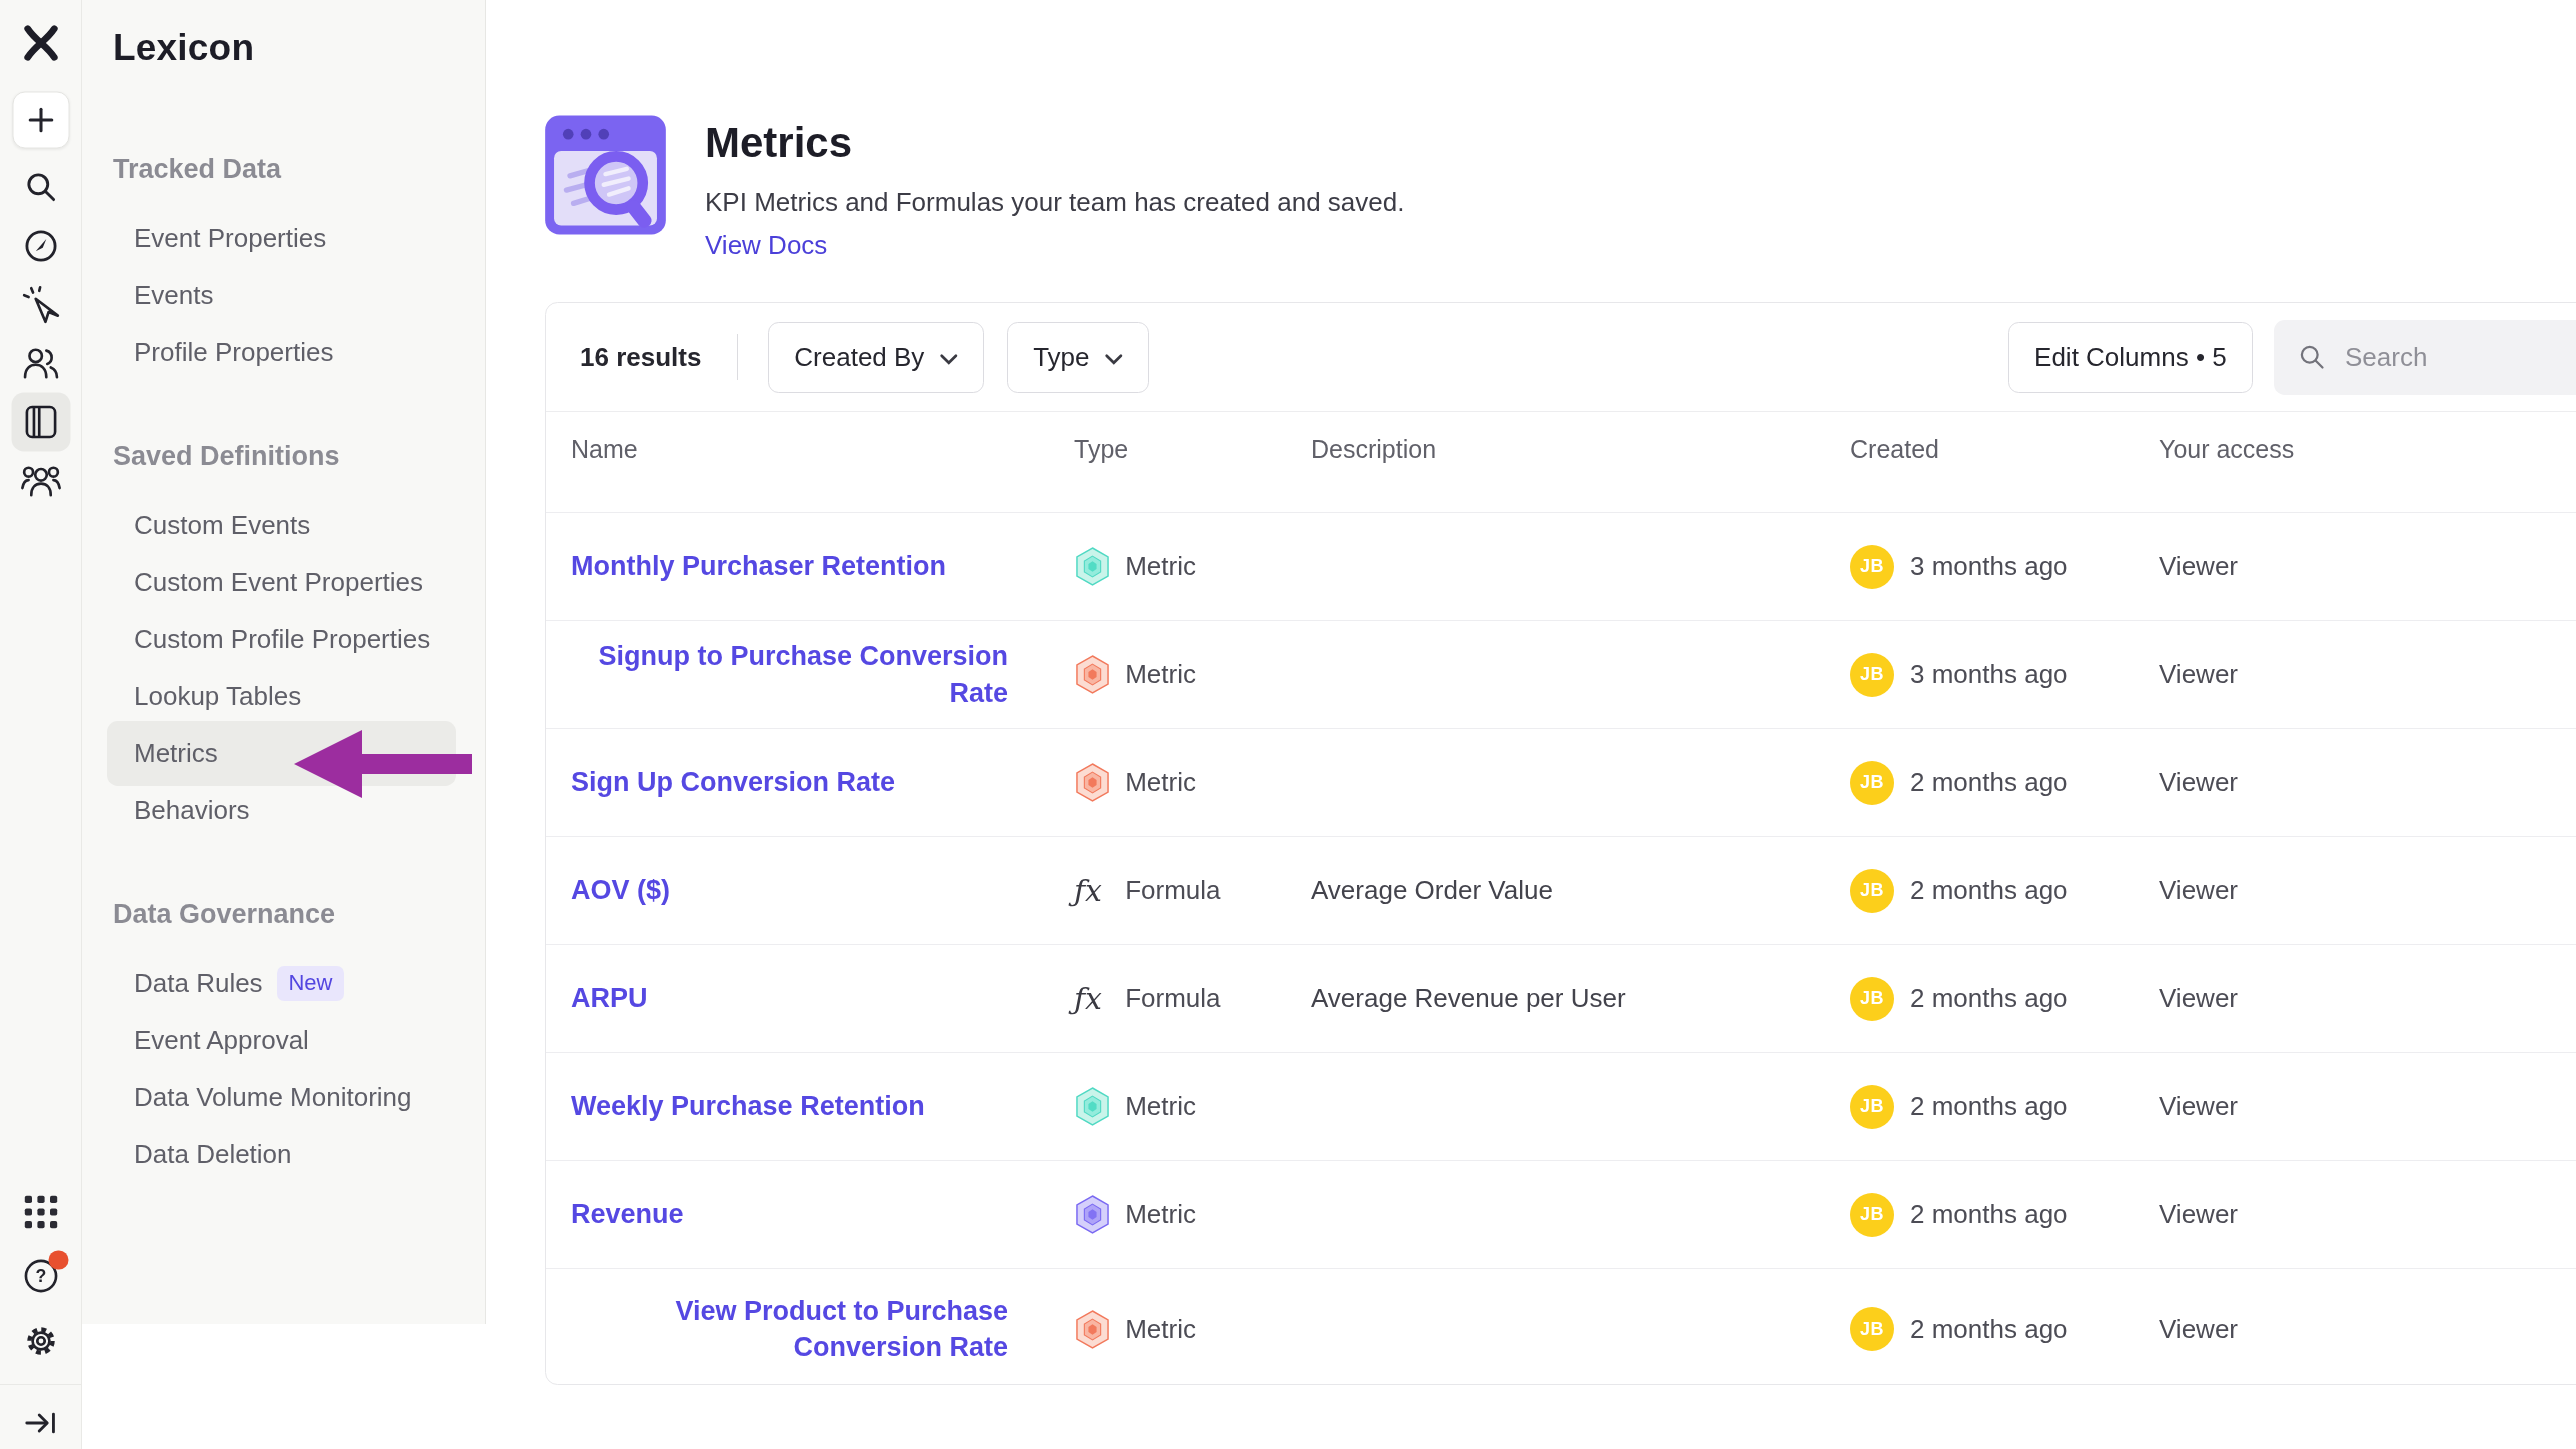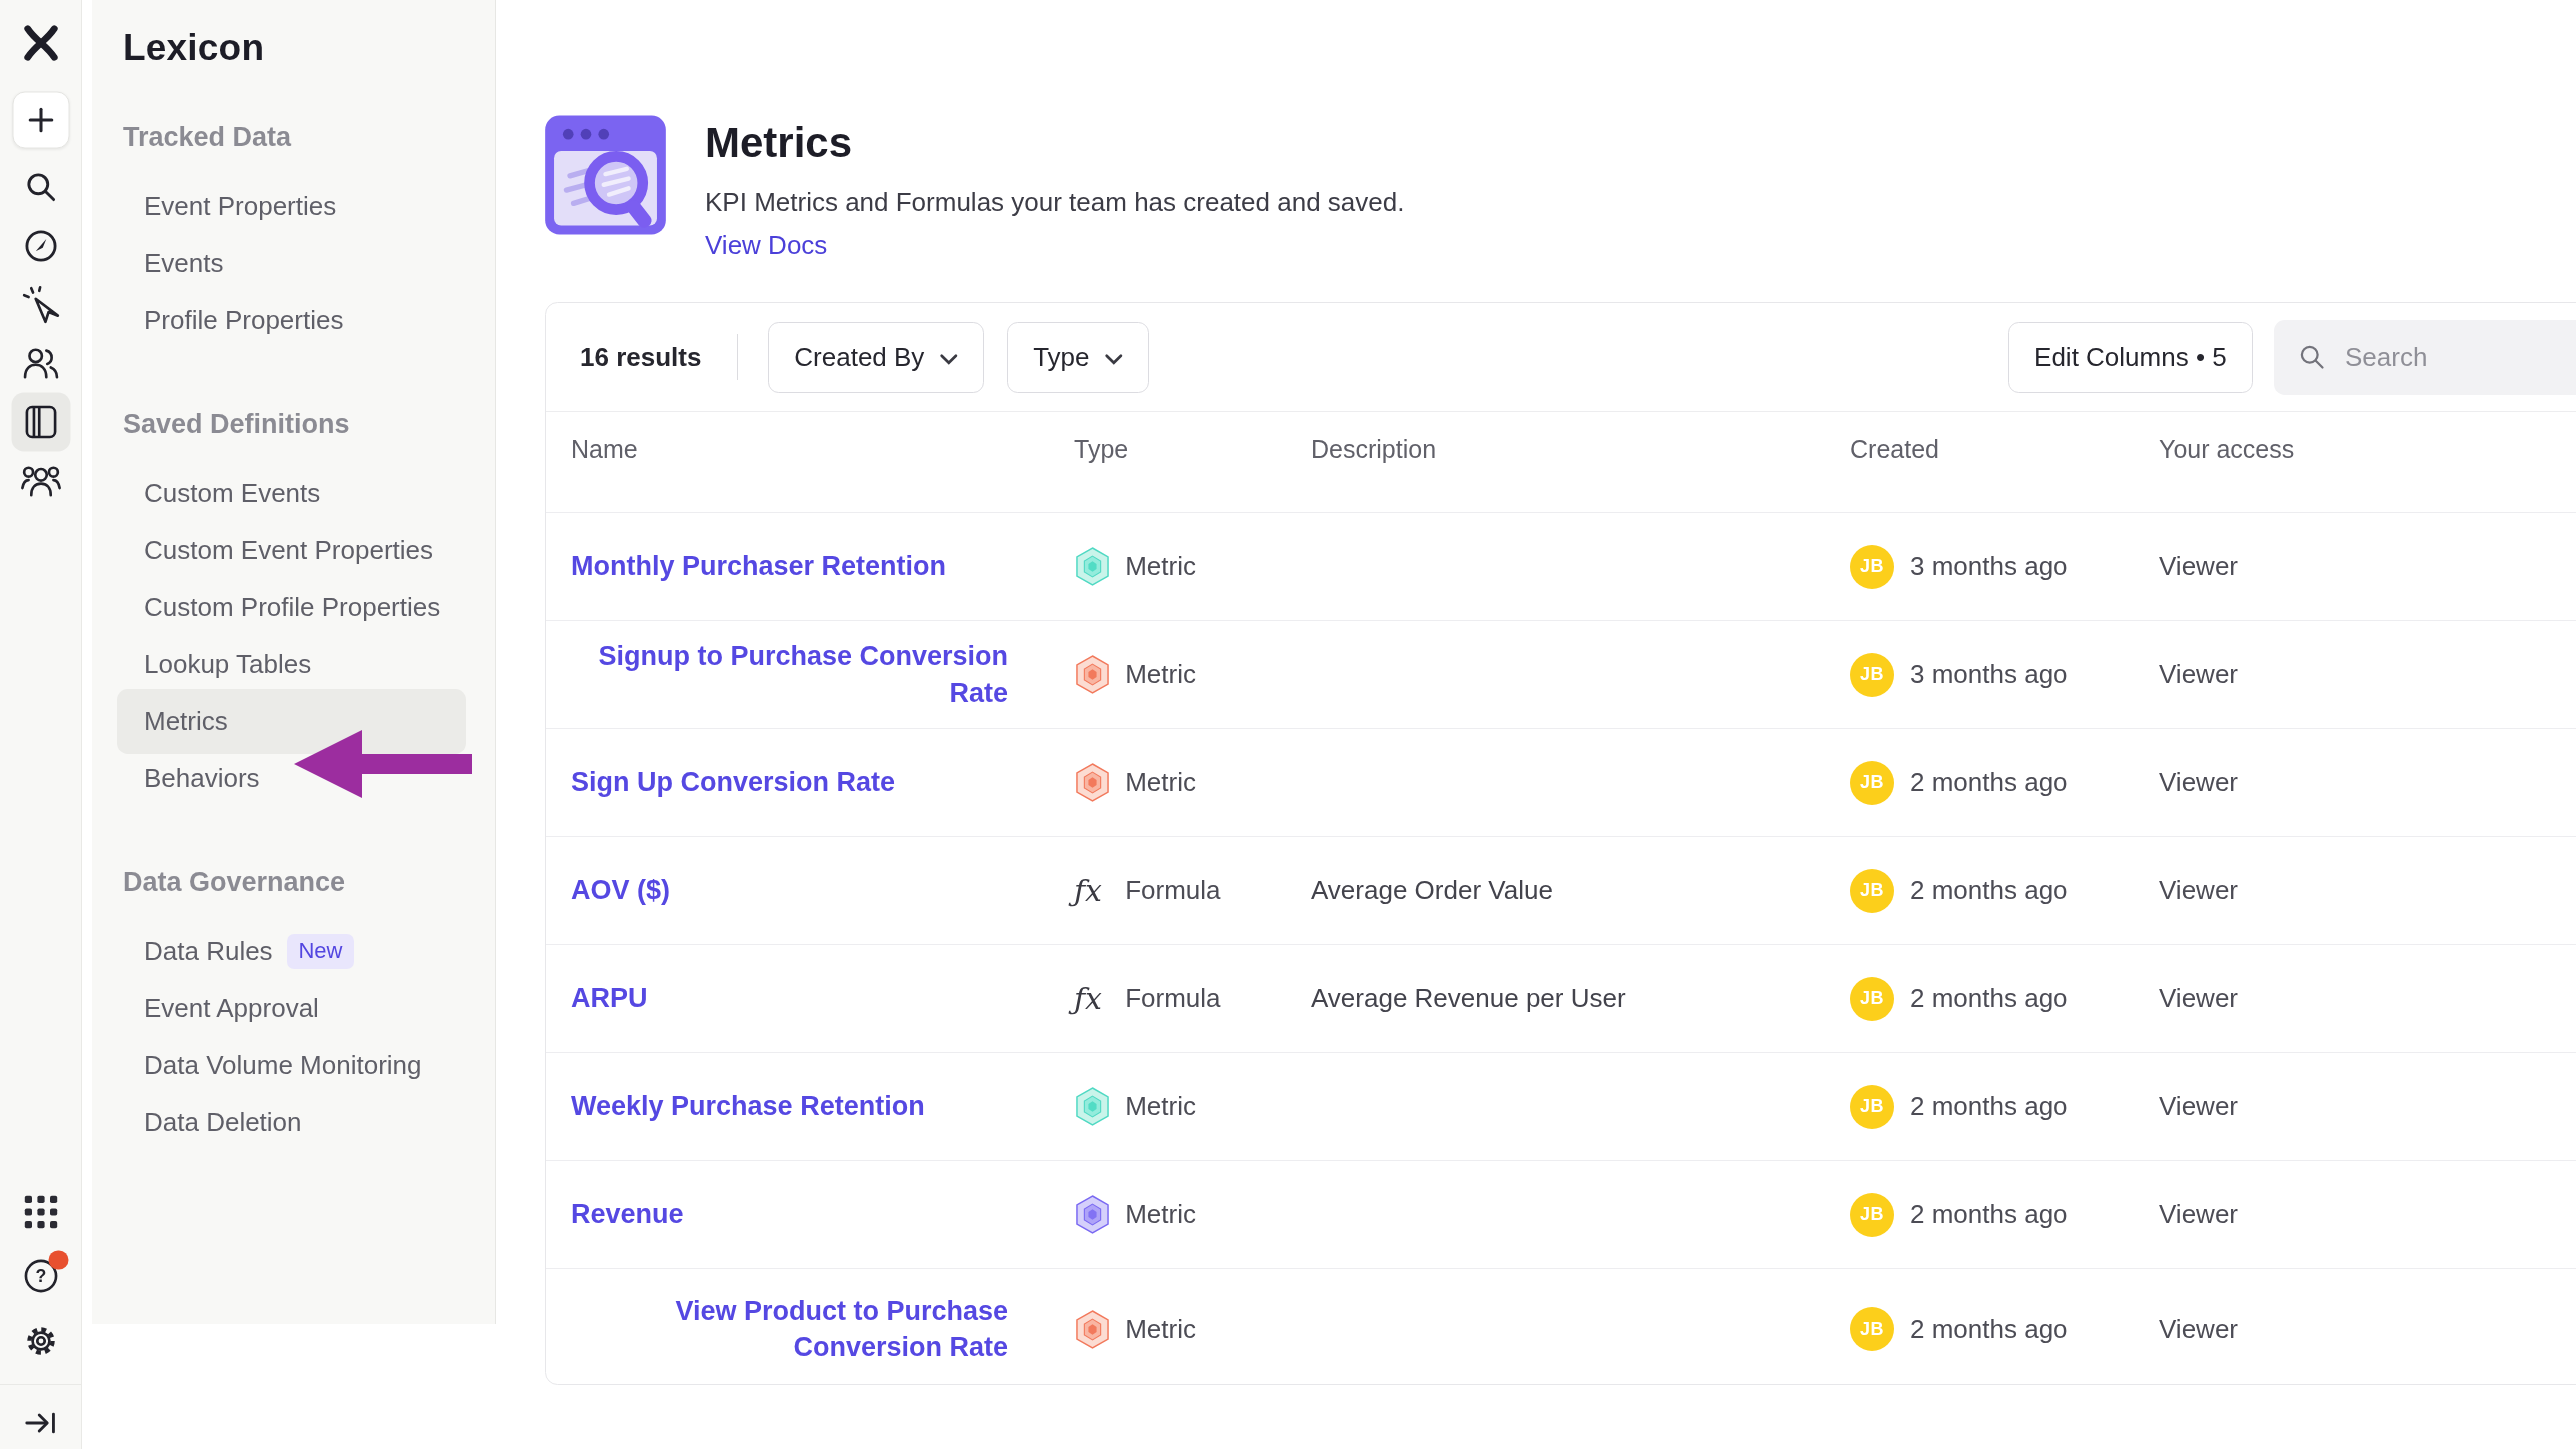--- a/index.html
+++ b/index.html
@@ -10,30 +10,30 @@
   .rail { position:absolute; left:0; top:0; width:82px; height:1450px; background:#f8f8f6; border-right:0.9px solid #e9e9e6; z-index:5; }
   .rail-item { position:absolute; left:50%; transform:translate(-50%,-50%); display:flex; align-items:center; justify-content:center; }
   .rail svg { display:block; }
   .plus-btn { width:57px; height:57px; background:#ffffff; border:0.9px solid #e5e5e2; border-radius:12.5px; box-shadow:0 0.9px 2.7px rgba(0,0,0,.06); font-size:36px; color:#23232b; }
   .rail-active { width:59px; height:59px; background:#e9e9e6; border-radius:12.5px; }
   .rail-divider { position:absolute; left:0; width:82px; height:0.9px; background:#e9e9e6; }
   .help-wrap { position:relative; }
   .red-dot { position:absolute; top:-6.2px; right:-8px; width:19.6px; height:19.6px; border-radius:50%; background:#e8502f; }
 
   
-  .sidebar { position:absolute; left:92px; top:0; width:404px; height:1324px; background:#f8f8f6; border-right:0.9px solid #e7e7e4; z-index:4; }
+  .sidebar { position:absolute; left:82px; top:0; width:404px; height:1324px; background:#f8f8f6; border-right:0.9px solid #e7e7e4; z-index:4; }
   .sidebar-title { font-size:37px; font-weight:700; color:#1d1d27; margin:27px 0 0 31px; letter-spacing:0.2px; }
   .section-header { font-size:27px; font-weight:700; color:#8b8b93; margin-left:31px; height:32px; display:flex; align-items:center; }
   .section { display:block; }
   .section-items { margin-top:25px; }
   .side-item { position:relative; height:57px; display:flex; align-items:center; font-size:26px; color:#5f5f68; padding-left:52px; cursor:pointer; }
   .side-item .hl { position:absolute; left:25px; right:29px; top:-3.6px; bottom:-3.6px; background:#ebebe8; border-radius:10.7px; z-index:0; }
   .side-item span { position:relative; z-index:1; }
   .badge-new { margin-left:14.2px; font-size:22px; color:#5346e0; background:#e9e6fc; border-radius:7.1px; padding:4.4px 11.6px 5.3px; font-weight:500; }
-  .mt-first { margin-top:52px; }
+  .mt-first { margin-top:84px; }
   .mt-section { margin-top:59px; }
 
   
   .arrow-head { position:absolute; left:294px; top:730px; width:0; height:0; border-top:34px solid transparent; border-bottom:34px solid transparent; border-right:68px solid #9c2d9f; z-index:9; }
   .arrow-tail { position:absolute; left:356px; top:754px; width:116px; height:19.6px; background:#9c2d9f; z-index:9; }
 
   
   .main { position:absolute; left:486px; top:0; right:0; height:1450px; background:#ffffff; overflow:hidden; }
 
   .page-header { position:absolute; left:57px; top:112px; display:flex; }

